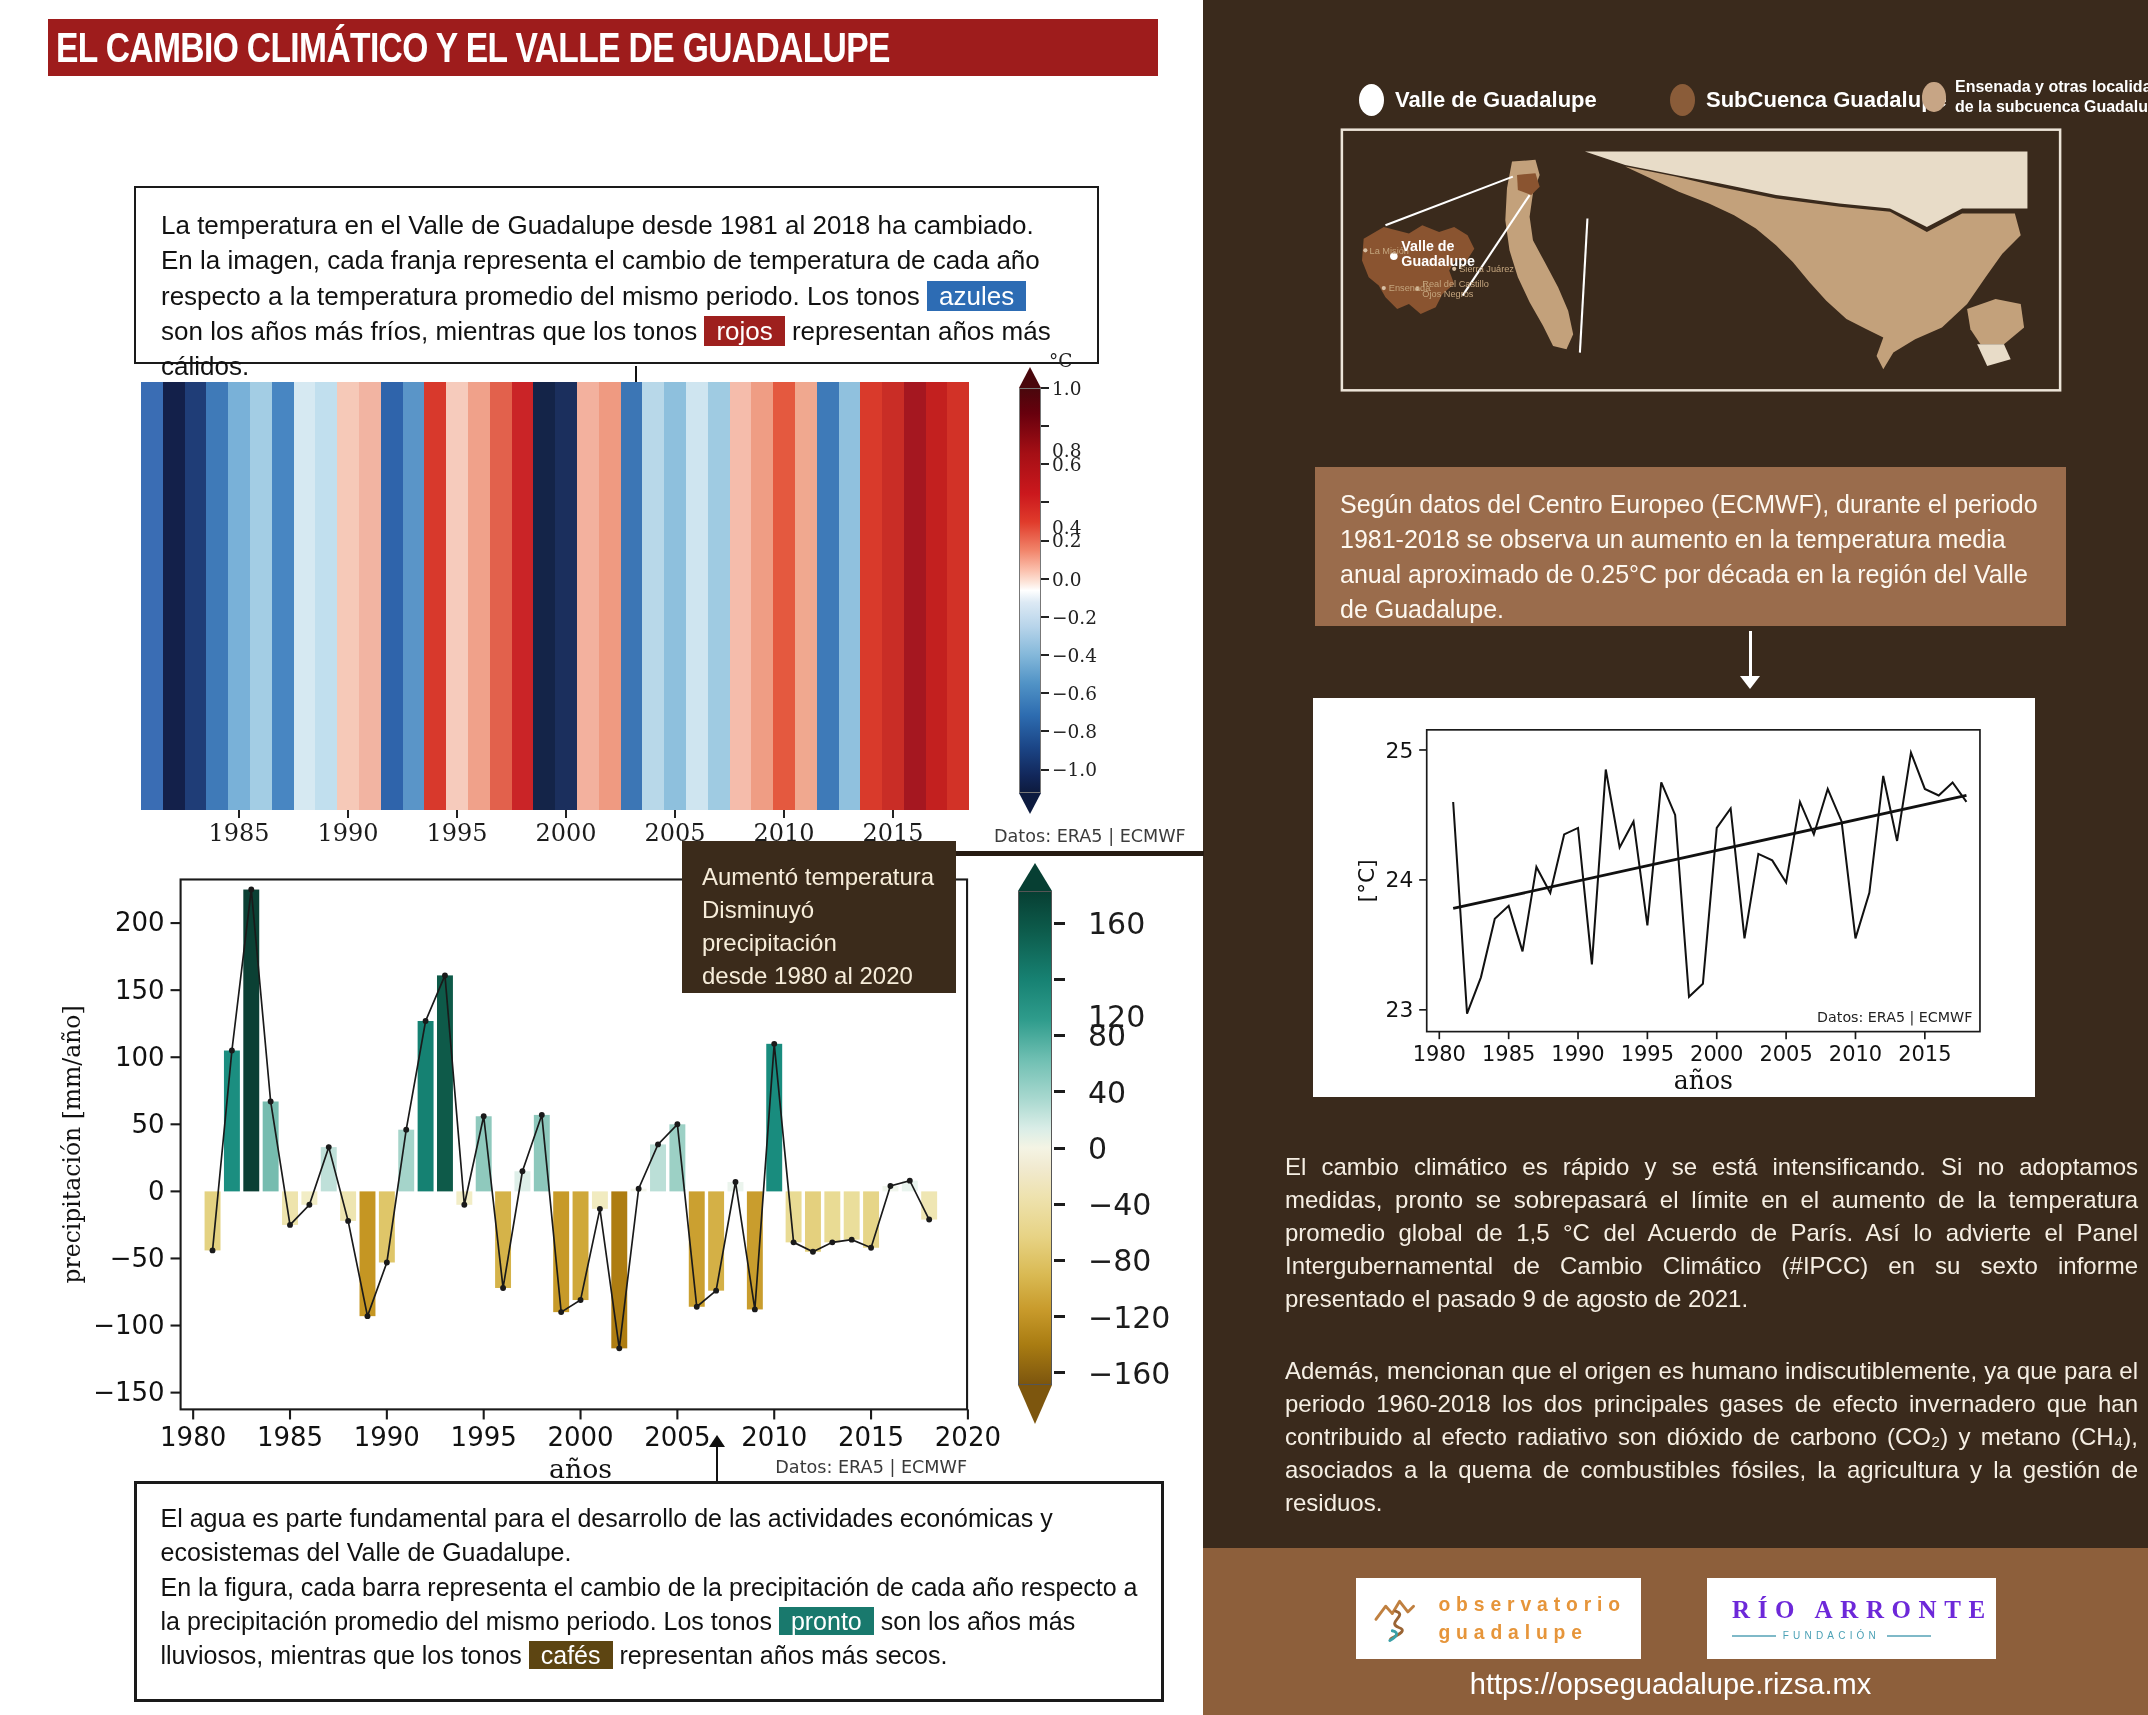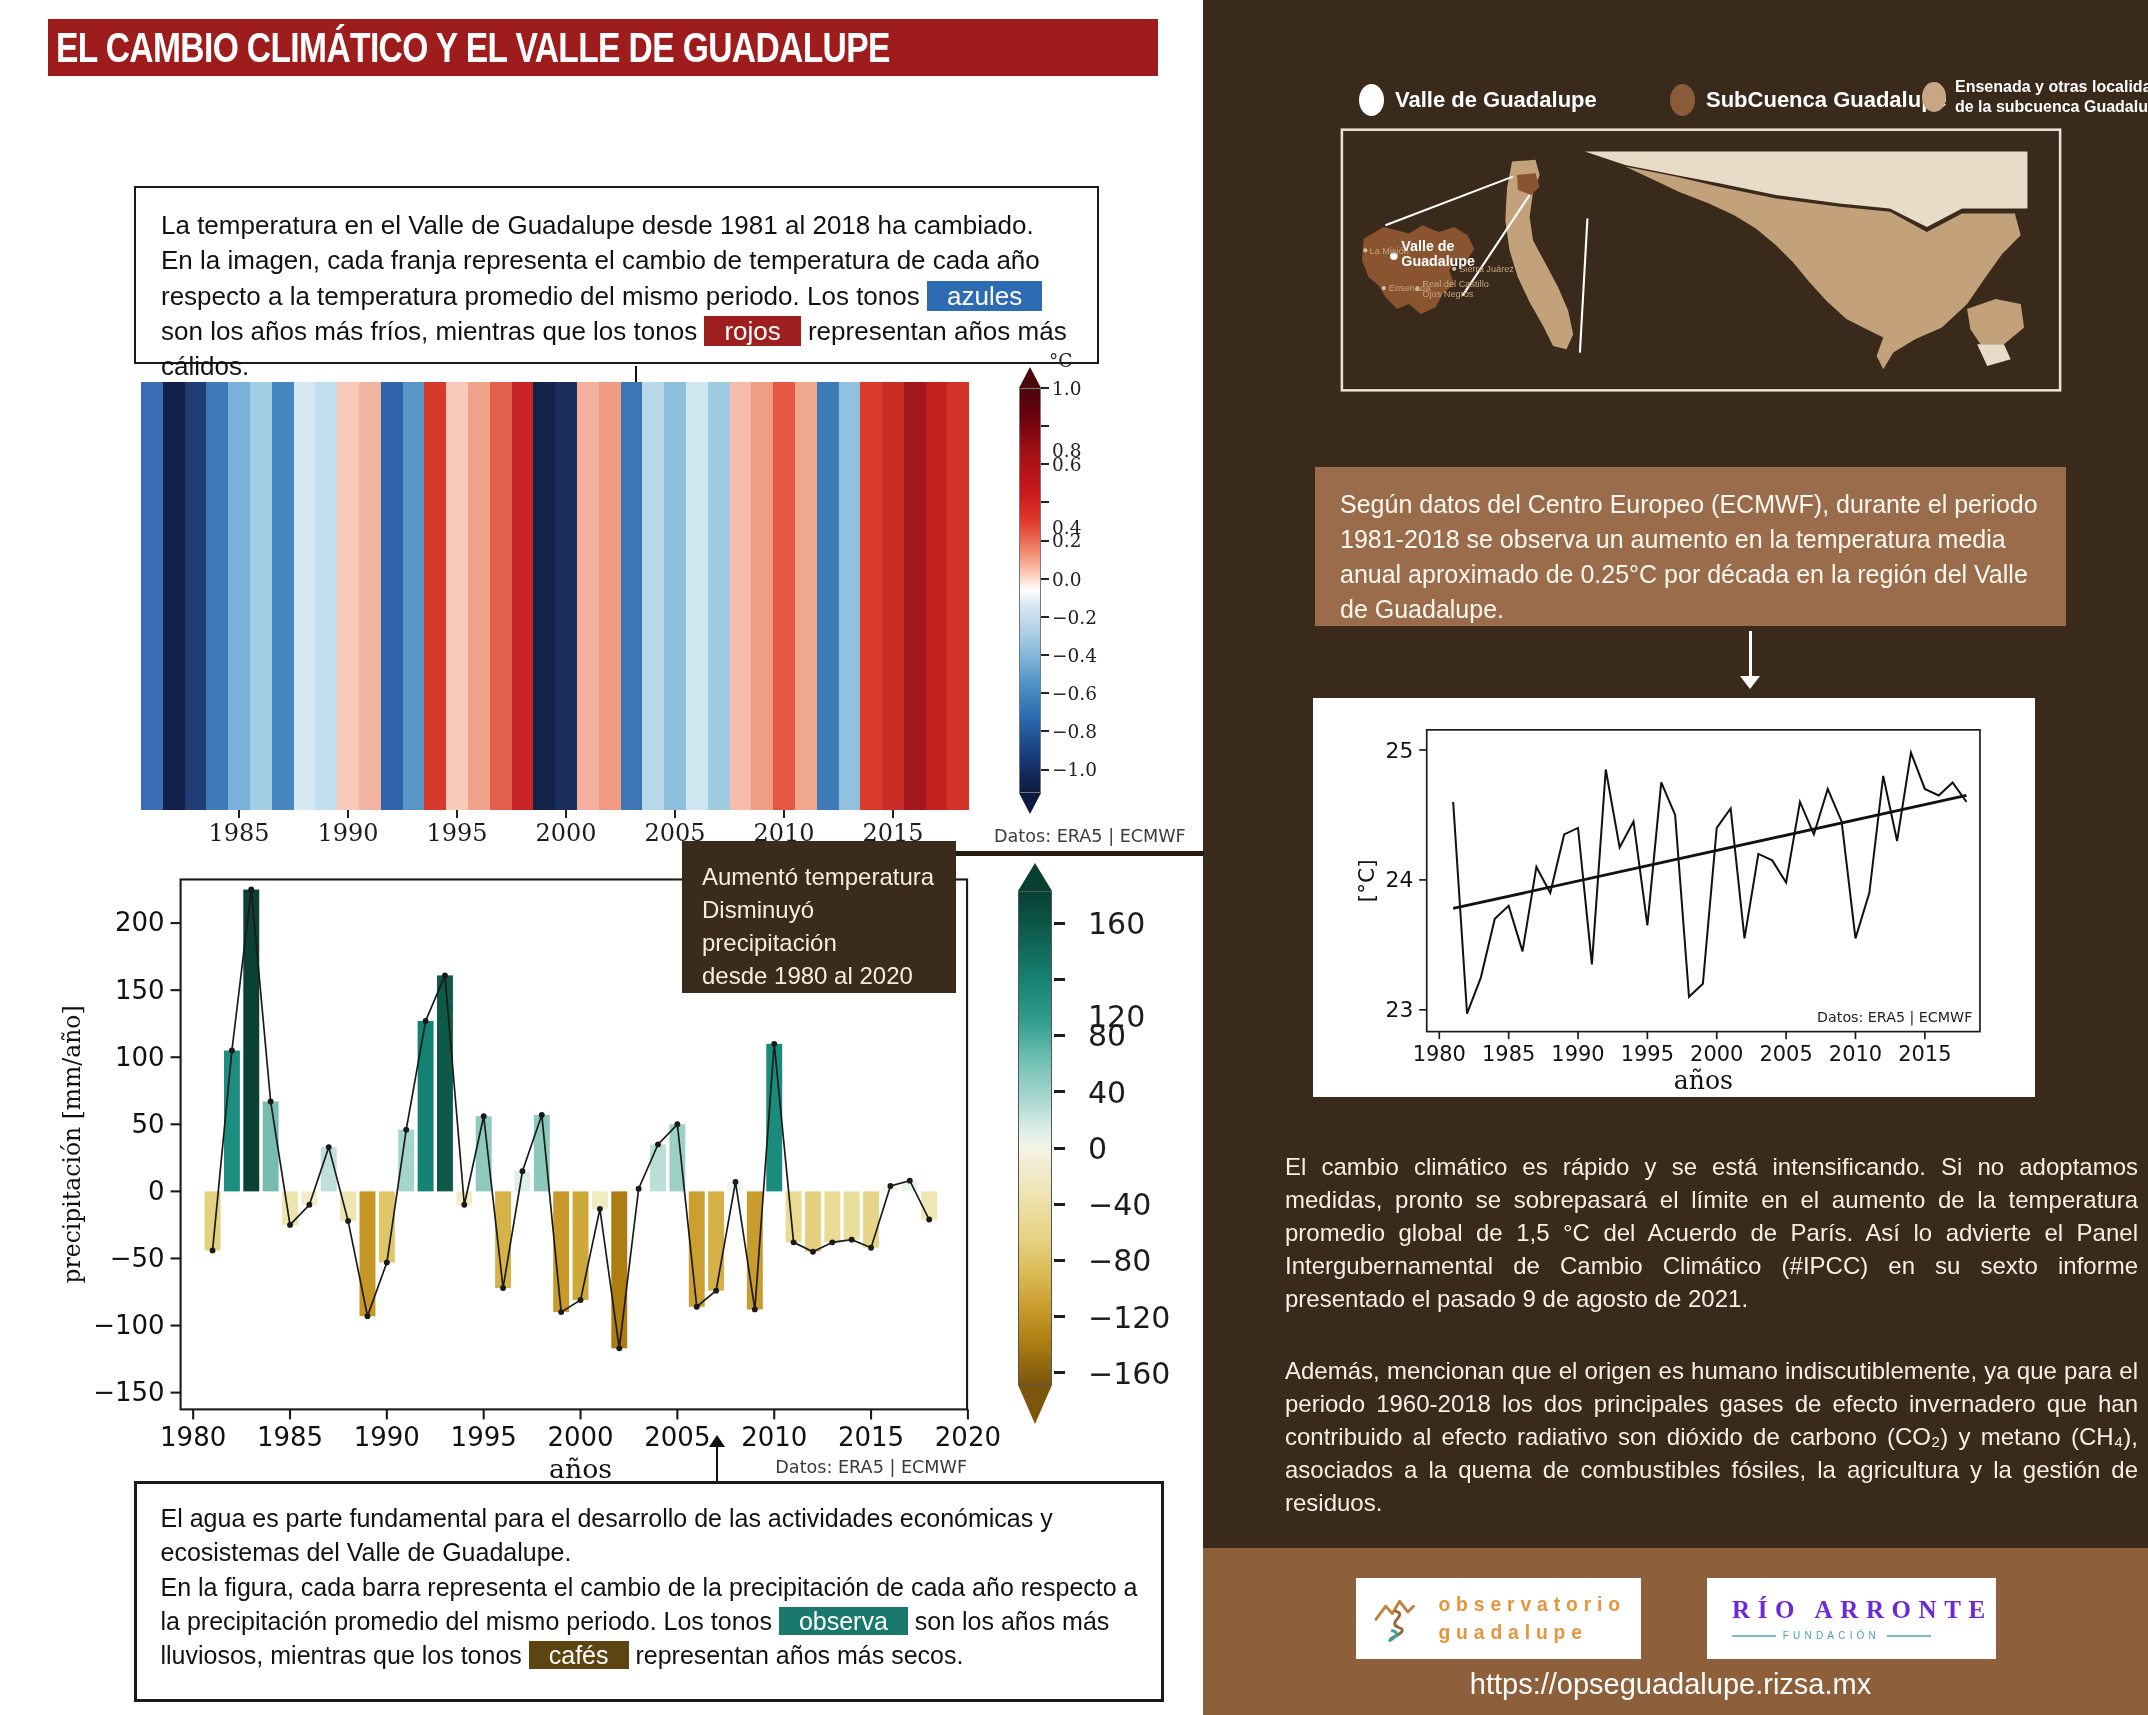--- a/index.html
+++ b/index.html
@@ -8,21 +8,21 @@
   .abs{position:absolute;}
 
   
   .title-banner{left:48px;top:18.5px;width:1110px;height:57px;background:#9e1c1c;}
   .title-banner span{display:block;color:#ffffff;font-weight:bold;font-size:42px;line-height:57px;
       white-space:nowrap;transform:scaleX(0.80);transform-origin:left center;padding-left:10px;letter-spacing:-0.8px;}
 
   .textbox{border:2.5px solid #1a1a1a;background:#ffffff;color:#111;}
   .textbox1{left:134px;top:186px;width:965px;height:178px;padding:20px 25px;font-size:26px;line-height:1.36;box-sizing:border-box;}
   .textbox2{left:134px;top:1481px;width:1030px;height:221px;padding:17px 23.5px;font-size:25px;line-height:1.37;box-sizing:border-box;border-width:3.4px;}
-  .hl{color:#fff;padding:0 20px;}
+  .hl{color:#fff;padding:0 12px;}
   .hl-blue{background:#2d6cb4;}
   .hl-red{background:#9e201e;}
   .hl-green{background:#19796d;}
   .hl-brown{background:#5d4512;margin-top:47px;}
 
   .arrow-v{width:2.5px;background:#111;margin:0 auto;}
   .arrow-head-down{width:0;height:0;border-left:8.4px solid transparent;border-right:8.4px solid transparent;border-top:12.6px solid #111;margin:0 auto;}
   .arrow-head-up{width:0;height:0;border-left:8.4px solid transparent;border-right:8.4px solid transparent;border-bottom:12.6px solid #111;margin:0 auto;}
 
   #stripes{left:141px;top:382px;width:828px;height:428px;display:flex;}
@@ -323,21 +323,21 @@
   </div>
   <div class="abs connector"></div>
 
   <div class="abs" style="left:709px;top:1435px;">
     <div class="arrow-head-up"></div>
     <div class="arrow-v" style="height:35px;"></div>
   </div>
 
   <div class="abs textbox textbox2">
     <div>El agua es parte fundamental para el desarrollo de las actividades económicas y ecosistemas del Valle de Guadalupe.</div>
-    <div><span>En la figura, cada barra representa el cambio de la precipitación de cada año respecto a la precipitación promedio del mismo periodo. Los tonos </span><span class="hl hl-green">observa</span><span> son los años más lluviosos, mientras que los tonos </span><span class="hl hl-brown">cafés</span><span> representan años más secos.</span></div>
+    <div><span>En la figura, cada barra representa el cambio de la precipitación de cada año respecto a la precipitación promedio del mismo periodo. Los tonos </span><span class="hl hl-green">pronto</span><span> son los años más lluviosos, mientras que los tonos </span><span class="hl hl-brown">cafés</span><span> representan años más secos.</span></div>
   </div>
 
   <div class="abs right-panel"></div>
 
   <div class="abs legend-dot" style="left:1359px;top:84px;width:25px;height:32px;background:#ffffff;"></div>
   <div class="abs legend-label" style="left:1395px;top:87px;font-size:22px;">Valle de Guadalupe</div>
   <div class="abs legend-dot" style="left:1670px;top:84px;width:25px;height:32px;background:#8a5c39;"></div>
   <div class="abs legend-label" style="left:1706px;top:87px;font-size:22px;">SubCuenca Guadalupe</div>
   <div class="abs legend-dot" style="left:1922px;top:82px;width:23.5px;height:30px;background:#c7a585;"></div>
   <div class="abs legend-label" style="left:1955px;top:77px;font-size:16px;line-height:1.25;">

